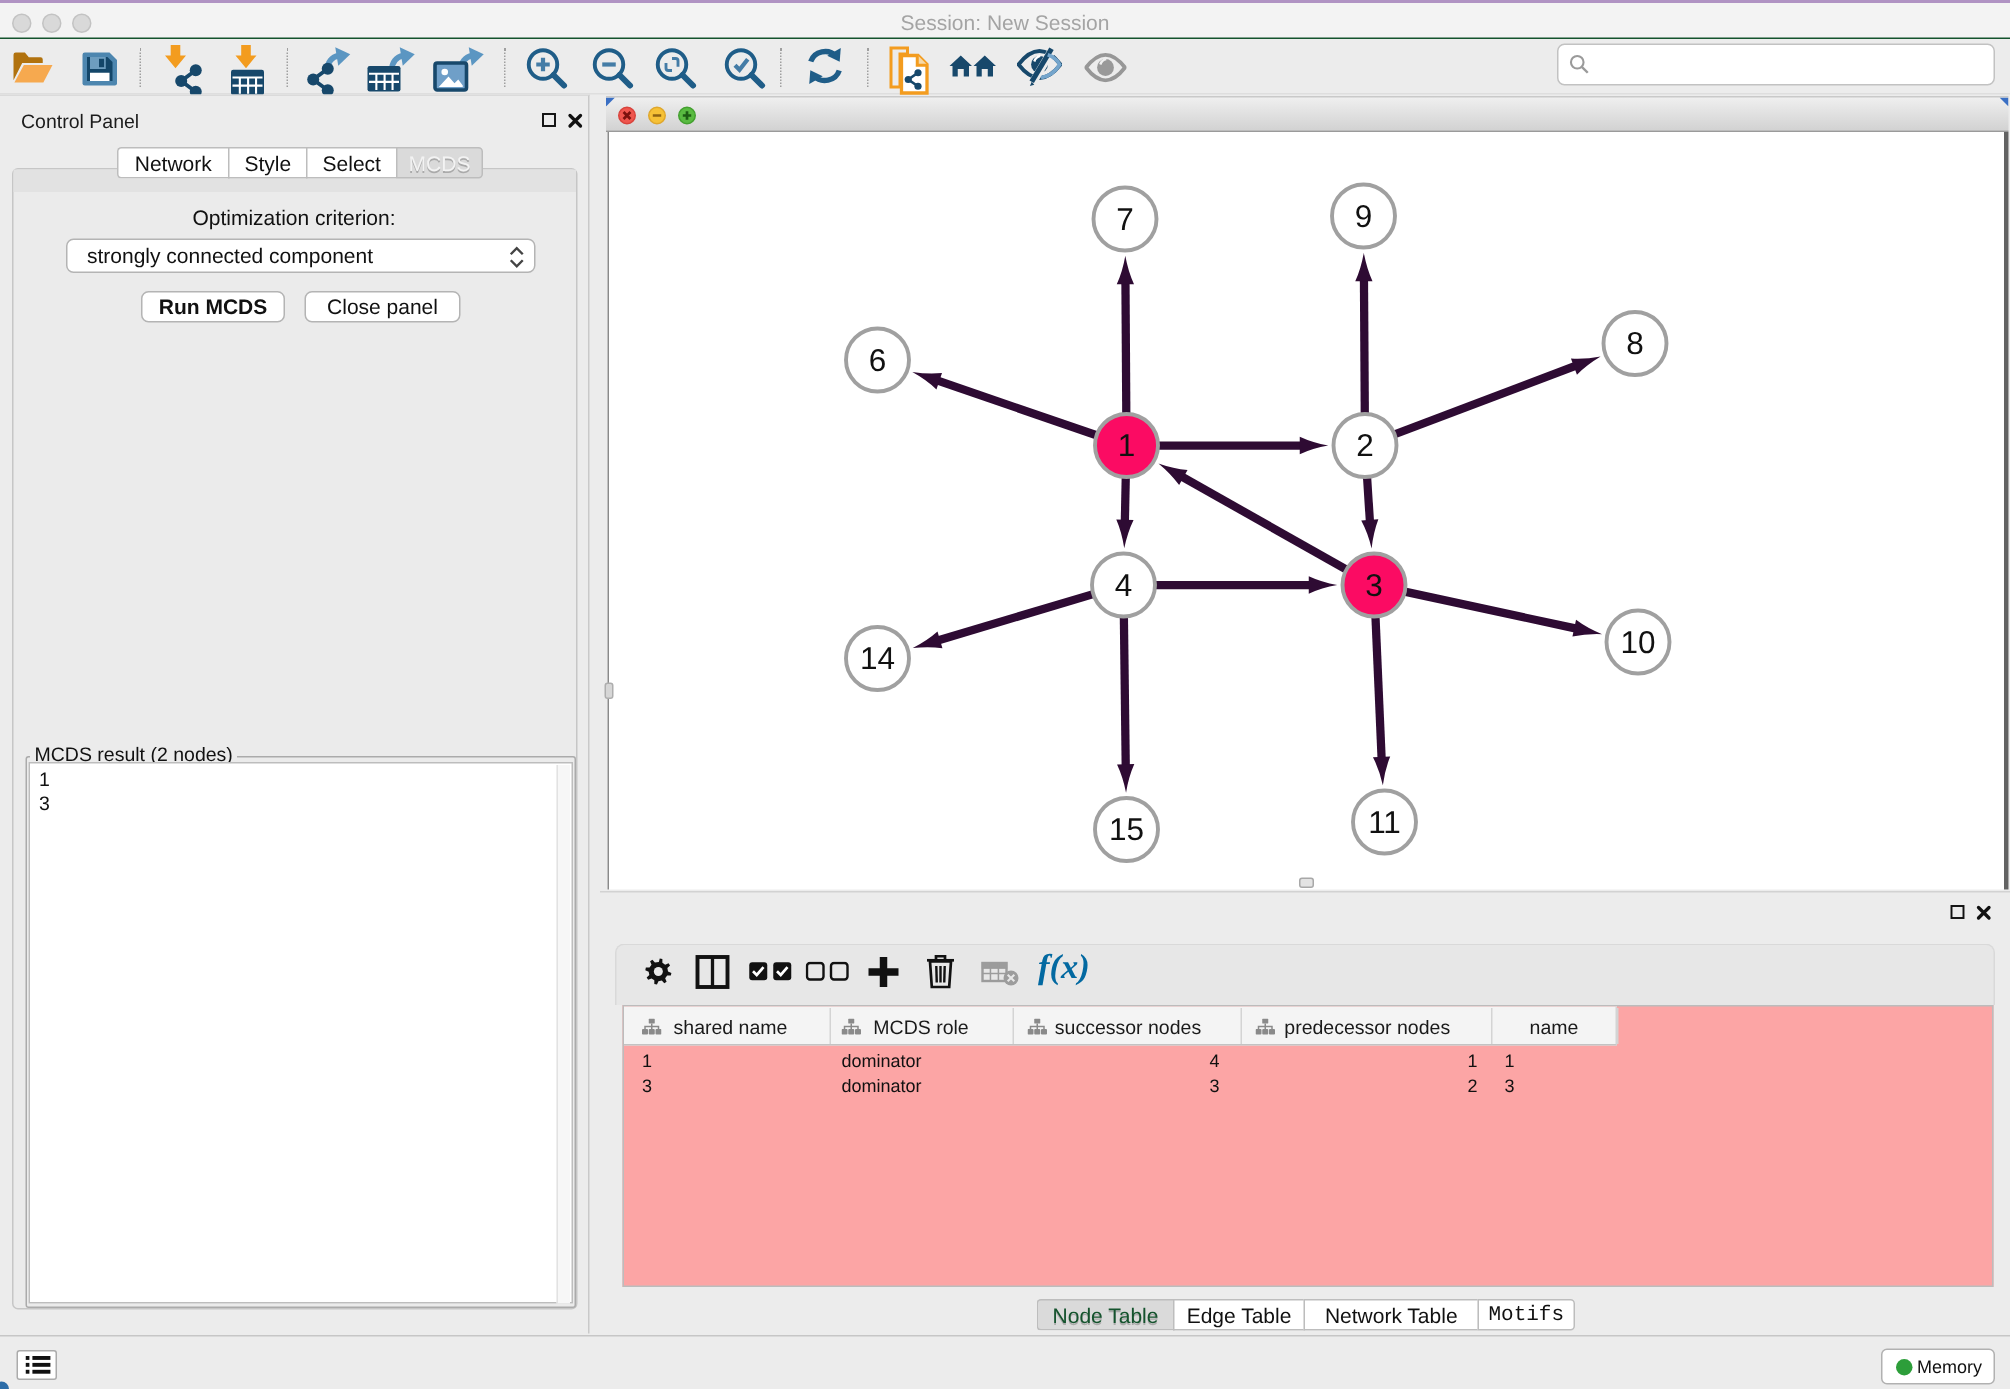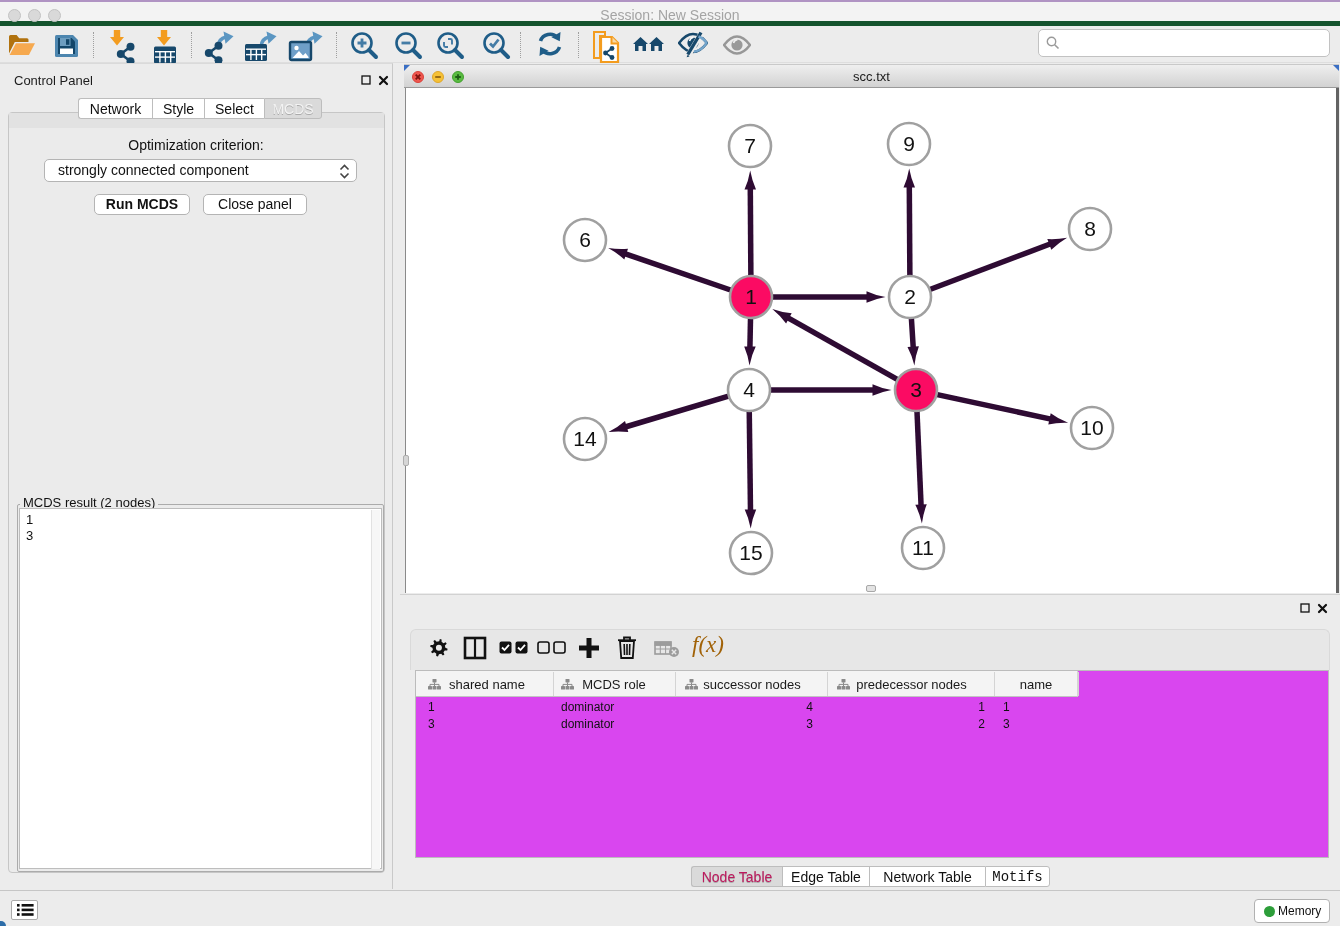--- a/index.html
+++ b/index.html
@@ -1,21 +1,21 @@
 <!DOCTYPE html>
 <html><head>
 <meta charset="utf-8">
 <style>
 * { margin:0; padding:0; box-sizing:border-box; }
 html,body { width:1340px; height:926px; overflow:hidden; }
 body { font-family:"Liberation Sans", sans-serif; background:#ececec; position:relative; }
 .abs { position:absolute; }
 
 
-#titlebar { left:0; top:0; width:1340px; height:26px; background:#f3f3f3; border-top:2px solid #b093c3; border-bottom:5px solid #14532d; }
+#titlebar { left:0; top:0; width:1340px; height:26px; background:#f3f3f3; border-top:2px solid #b093c3; border-bottom:1px solid #14532d; }
 .tl { position:absolute; top:7px; width:13px; height:13px; border-radius:50%; background:#d9d9d9; border:1px solid #c3c3c3; }
 #wintitle { position:absolute; left:0; right:0; top:5px; text-align:center; font-size:14px; color:#a4a4a4; }
 
 
 #toolbar { left:0; top:28px; width:1340px; height:35px; background:#ececec; border-bottom:1px solid #dedede; }
 .tbi { position:absolute; top:2px; }
 .tbsep { position:absolute; top:4px; width:1px; height:26px; border-left:1px dotted #9f9f9f; }
 #searchbox { position:absolute; left:1038px; top:1px; width:292px; height:28px; background:#fff; border:1px solid #c2c2c2; border-radius:5px; }
 
 
@@ -46,31 +46,31 @@
 #netsvg line { stroke:#2e0b33; stroke-width:5.5; }
 #netsvg polygon, #netsvg .ah { fill:#2e0b33; }
 #netsvg text { font-family:"Liberation Sans",sans-serif; font-size:21px; fill:#111; text-anchor:middle; }
 #lgrip { position:absolute; left:403px; top:455px; width:6px; height:11px; background:#d6d6d6; border:1px solid #aeaeae; border-radius:2px; }
 #bgrip { position:absolute; left:866px; top:585px; width:10px; height:7px; background:#e3e3e3; border:1px solid #a8a8a8; border-radius:2px; }
 
 
 #tpanel { left:400px; top:594px; width:940px; height:295px; background:#ececec; border-top:1px solid #d2d2d2; }
 #tpanel-title { position:absolute; left:14px; top:5px; font-size:14px; color:#1c1c1c;margin-top:28px; }
 #ttool { position:absolute; left:10px; top:34px; width:920px; height:41px; background:#e7e7e7; border:1px solid #d9d9d9; border-bottom:none; border-radius:6px 6px 0 0; }
-#ttable { position:absolute; left:15px; top:75px; width:914px; height:188px; background:#d946ef; border:1px solid #bcbcbc; }
+#ttable { position:absolute; left:15px; top:75px; width:914px; height:188px; background:#fca5a5; border:1px solid #bcbcbc; }
 #thead { position:absolute; left:0; top:0; width:662px; height:26px; background:#f4f4f4; border-bottom:1px solid #c3c3c3; border-right:1px solid #d4d4d4; font-size:13px; color:#1a1a1a; }
 .thcell { position:absolute; top:6px; text-align:center; }
 .thsep { position:absolute; top:1px; width:1px; height:24px; background:#d4d4d4; }
 .trow { position:absolute; font-size:12px; color:#111; height:17px; }
 .tc { position:absolute; }
 #btabs { position:absolute; left:291px; top:271px; height:21px; display:flex; }
 .btab { height:21px; font-size:14px; color:#111; background:#fff; border:1px solid #bdbdbd; border-right:none; text-align:center; line-height:20px; }
 .btab:first-child { border-radius:3px 0 0 3px; }
 .btab:last-child { border-radius:0 3px 3px 0; border-right:1px solid #bdbdbd; }
-.btab.sel { background:#dadada; color:#be185d; text-shadow:0 1px 0 #aaa; }
+.btab.sel { background:#dadada; color:#14532d; text-shadow:0 1px 0 #aaa; }
 
 
 #statusbar { left:0; top:890px; width:1340px; height:36px; background:#ececec; border-top:1px solid #c6c6c6; }
 #listbtn { position:absolute; left:11px; top:9px; width:27px; height:20px; background:#fff; border:1px solid #ababab; border-radius:2px; }
 #membtn { position:absolute; left:1254px; top:8px; width:76px; height:24px; background:#fff; border:1px solid #b1b1b1; border-radius:4px; font-size:12px; color:#111; }
 </style>
 </head>
 <body>
 <div class="abs" id="titlebar">
   <div class="tl" style="left:8px;"></div>
@@ -277,21 +277,20 @@
     <div class="mac" style="left:28px; background:#f6c136; border:1px solid #dfa72c;">
         <svg width="10" height="10" viewBox="0 0 10 10">
           <path d="M2.2 5 L7.8 5" stroke="#8f6313" stroke-width="1.8"></path>
         </svg>
       </div>
     <div class="mac" style="left:48px; background:#59bb41; border:1px solid #43a02f;">
         <svg width="10" height="10" viewBox="0 0 10 10">
           <path d="M2.2 5 L7.8 5 M5 2.2 L5 7.8" stroke="#1d5e14" stroke-width="1.8"></path>
         </svg>
       </div>
-    <span>scc.txt</span>
   </div>
   <div id="netcanvas">
     <svg id="netsvg" width="930" height="504" viewBox="0 0 930 504">
         <line x1="344.9" y1="192.0" x2="344.3" y2="100.0"></line>
 <path class="ah" d="M344.2 82.5 Q346.1 92.9 350.0 101.5 L338.5 101.5 Q342.4 93.0 344.2 82.5 Z"></path>
 <line x1="328.9" y1="203.5" x2="218.7" y2="165.6"></line>
 <path class="ah" d="M202.2 160.0 Q212.7 161.6 222.0 160.7 L218.3 171.6 Q211.5 165.1 202.2 160.0 Z"></path>
 <line x1="362.0" y1="209.0" x2="462.0" y2="209.0"></line>
 <path class="ah" d="M479.5 209.0 Q469.1 210.8 460.5 214.8 L460.5 203.2 Q469.1 207.2 479.5 209.0 Z"></path>
 <line x1="344.6" y1="226.0" x2="343.9" y2="260.0"></line>
@@ -396,21 +395,21 @@
           <g stroke="#9c9c9c">
 <rect x="1" y="2" width="16" height="12" fill="none" stroke-width="1.6"></rect>
 <rect x="1" y="2" width="16" height="3.4" fill="#9c9c9c"></rect>
 <line x1="6.3" y1="2" x2="6.3" y2="14"></line>
             <line x1="11.6" y1="2" x2="11.6" y2="14"></line>
 <line x1="1" y1="9" x2="17" y2="9"></line>
           </g>
 <circle cx="20" cy="12" r="5" fill="#9c9c9c"></circle>
 <path d="M17.8 9.8 L22.2 14.2 M22.2 9.8 L17.8 14.2" stroke="#e7e7e7" stroke-width="1.4"></path>
         </svg></div>
-      <div style="position:absolute;left:281px;top:2px;"><span style="font-family:'Liberation Serif',serif;font-style:italic;font-size:23px;color:#a16207;">f(x)</span></div>
+      <div style="position:absolute;left:281px;top:2px;"><span style="font-family:'Liberation Serif',serif;font-style:italic;font-size:23px;color:#0369a1;font-weight:bold;">f(x)</span></div>
     </div>
   <div id="ttable">
     <div id="thead">
         <div class="thsep" style="left:137px;"></div>
         <div class="thsep" style="left:259px;"></div>
         <div class="thsep" style="left:411px;"></div>
         <div class="thsep" style="left:578px;"></div>
         <div class="thsep" style="left:662px;"></div>
         <svg width="13" height="11" viewBox="0 0 13 11" style="position:absolute;left:12px;top:8px;">
           <g fill="#8a8a8a">

